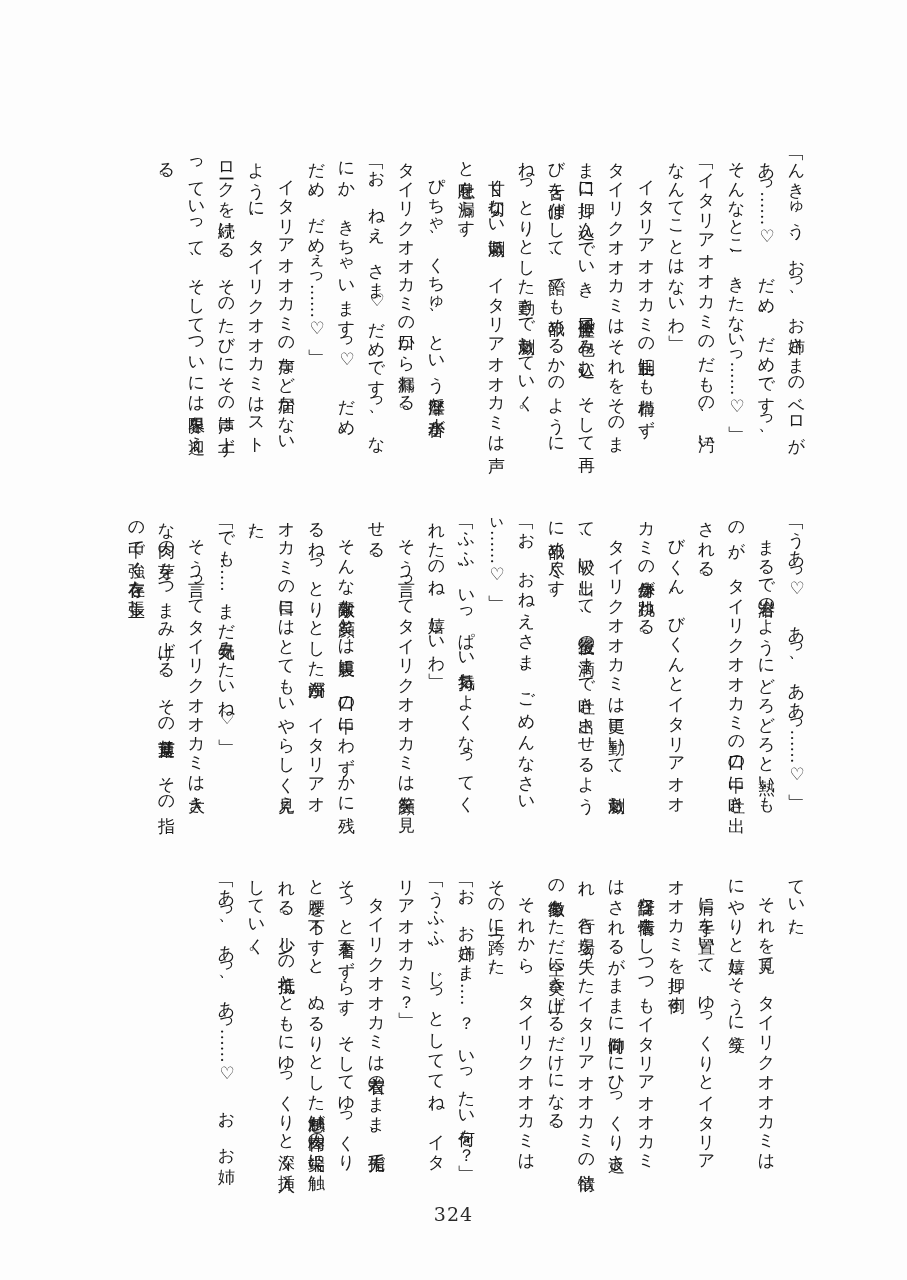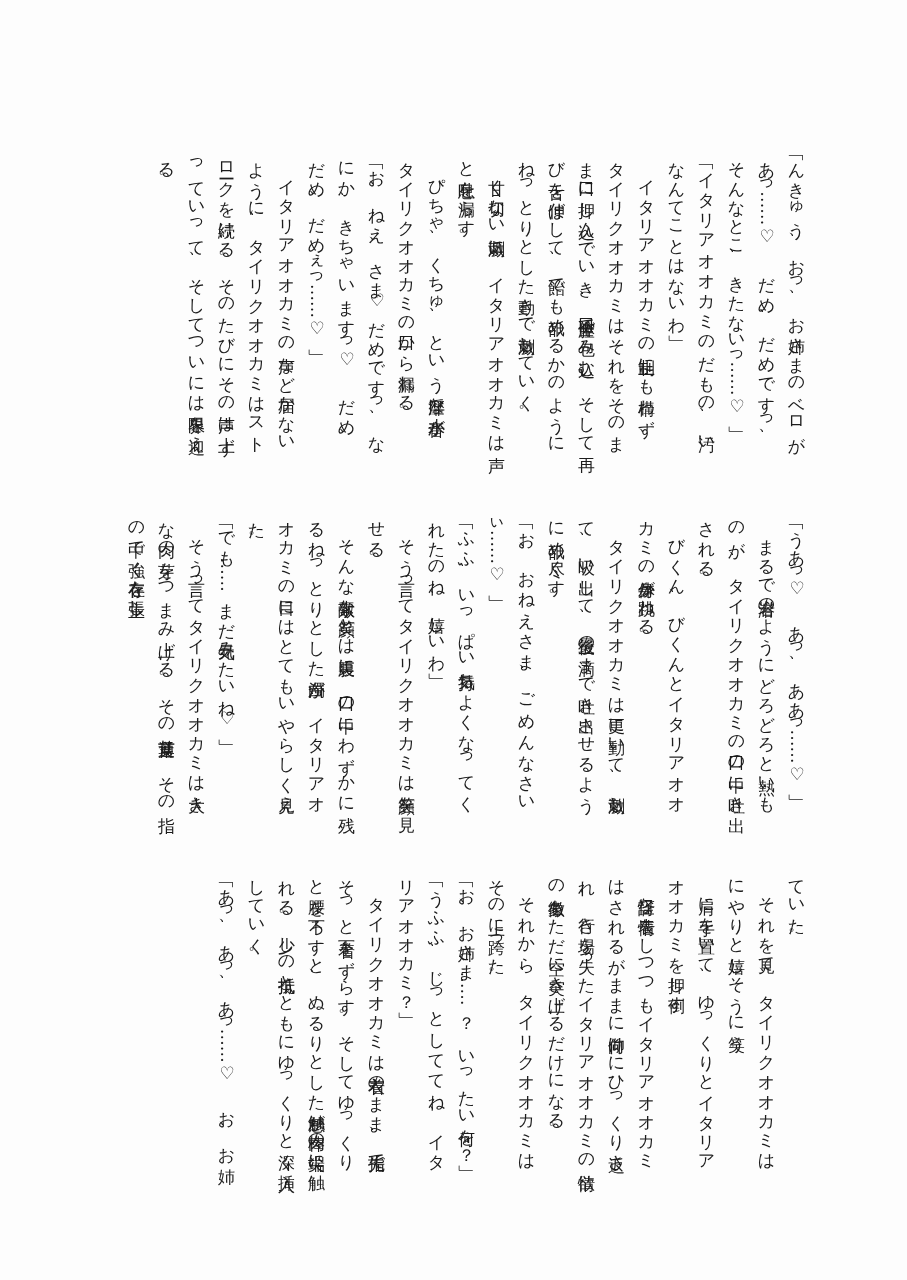--- a/index.html
+++ b/index.html
@@ -77,13 +77,14 @@
       <p class="para indent-flush">ていた。</p>
       <p class="para indent-full">それを見て、タイリクオオカミはにやりと嬉しそうに笑う。</p>
       <p class="para indent-full">肩に手を置いて、ゆっくりとイタリアオオカミを押し倒す。</p>
       <p class="para indent-full">怪訝な表情をしつつもイタリアオオカミはされるがままに仰向けにひっくり返され、行き場を失ったイタリアオオカミの情欲の象徴もただ空に突き上げるだけになる。</p>
       <p class="para indent-full">それから、タイリクオオカミはその上に跨った。</p>
       <p class="para indent-half">「お、お姉さま……？　いったい何を？」</p>
       <p class="para indent-half">「うふふ、じっとしててね、イタリアオオカミ？」</p>
       <p class="para indent-full">タイリクオオカミは着衣のまま、指先でそっと下着をずらす。そしてゆっくりと腰を下ろすと、ぬるりとした感触が肉棒の尖端に触れる。少しの抵抗とともにゆっくりと深く挿入していく。</p>
       <p class="para indent-half">「あっ、あっ、あっ……♡　お、お姉</p>
     </section>
+  <div class="page-number">324</div>
 </div>
 
 </body></html>

